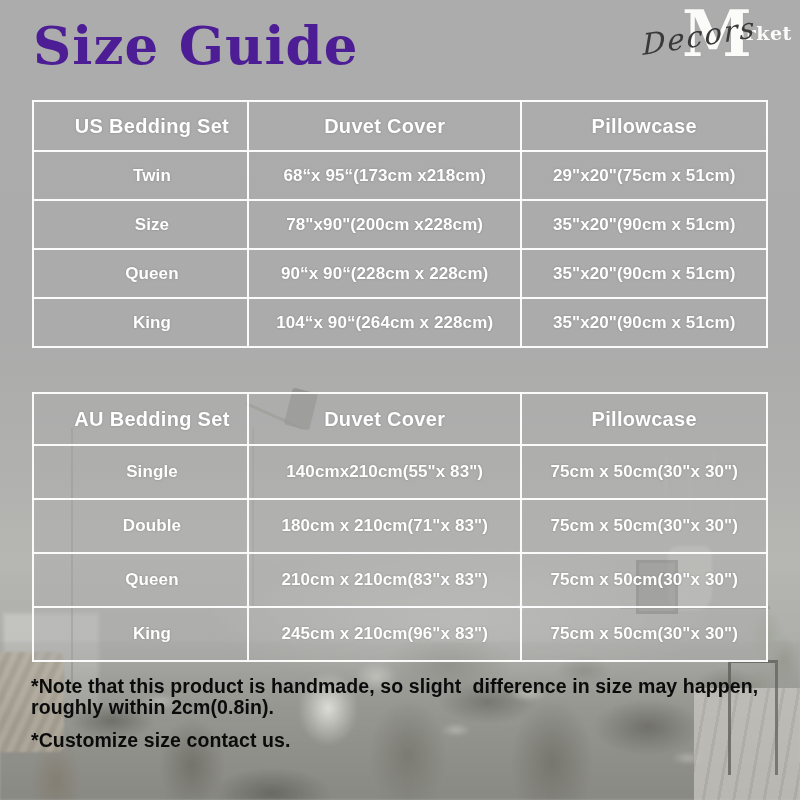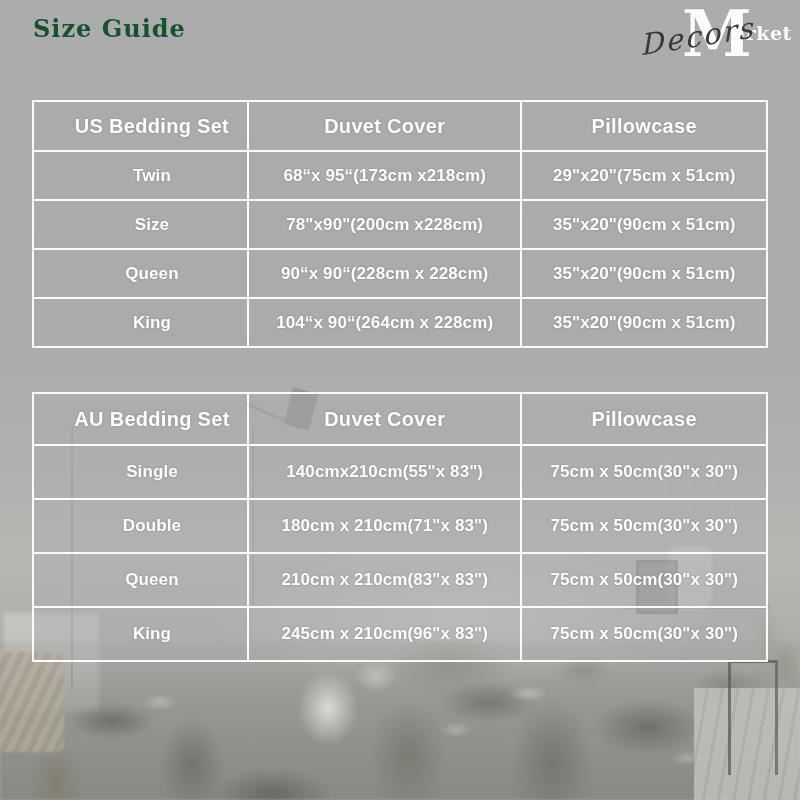--- a/index.html
+++ b/index.html
@@ -95,22 +95,22 @@
     left:694px; top:688px; width:106px; height:112px; opacity:.7; filter:blur(0.5px);
     background:repeating-linear-gradient(100deg, #cdcbc6 0 12px, #bcbab5 12px 15px);
   }
   .clothes-rack {
     left:728px; top:660px; width:44px; height:112px; opacity:.75;
     border-left:3px solid #5c5c56; border-right:3px solid #63635d; border-top:3px solid #5c5c56;
   }
   
   .title {
     position:absolute; left:33px; top:16px;
-    font-family:"DejaVu Serif", serif; font-weight:700; font-size:24px; line-height:1.1;
-    color:#14532d; letter-spacing:1px;
+    font-family:"DejaVu Serif", serif; font-weight:700; font-size:53px; line-height:1.1;
+    color:#4c1d95; letter-spacing:1px;
   }
   
   .logo { position:absolute; left:616px; top:8px; width:168px; height:72px; }
   .logo-m {
     position:absolute; left:66px; top:-5px;
     font-family:"DejaVu Serif", serif; font-weight:700; font-size:63px; line-height:1;
     color:#fbfbfa; text-shadow:0 0 1px rgba(120,120,120,0.4);
   }
   .logo-script {
     position:absolute; left:26px; top:14px;
@@ -243,14 +243,23 @@
           <td>75cm x 50cm(30"x 30")</td>
         </tr>
         <tr>
           <td>King</td>
           <td>245cm x 210cm(96"x 83")</td>
           <td>75cm x 50cm(30"x 30")</td>
         </tr>
       </tbody>
     </table>
 
+  <div class="notes">
+      <div class="note">
+        <div>*Note that this product is handmade, so slight  difference in size may happen,</div>
+        <div>roughly within 2cm(0.8in).</div>
+      </div>
+      <div class="note">
+        <div>*Customize size contact us.</div>
+      </div>
+    </div>
 
 </div>
 
 </body></html>

